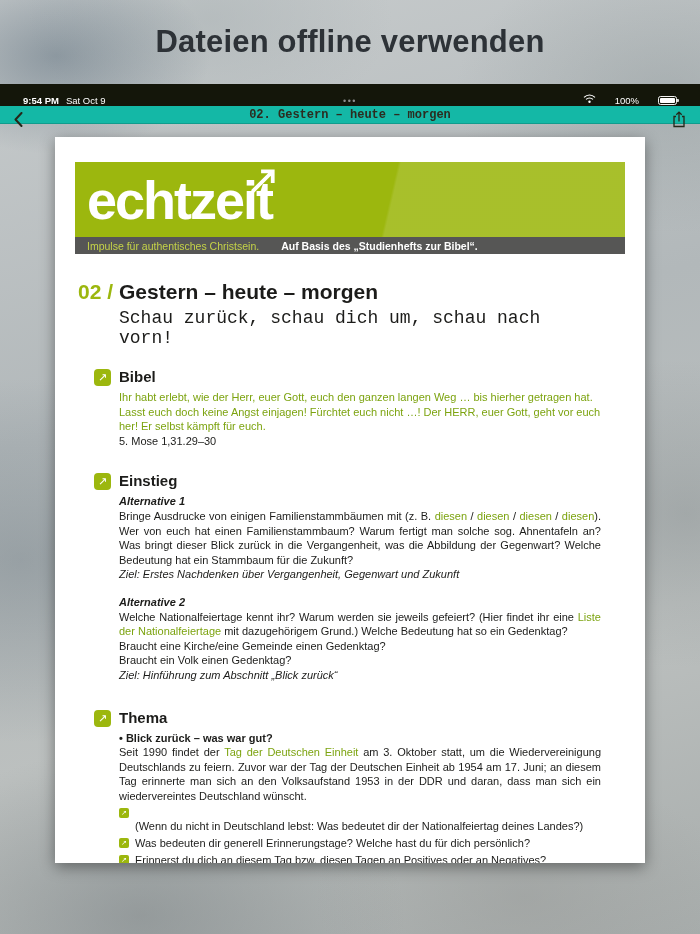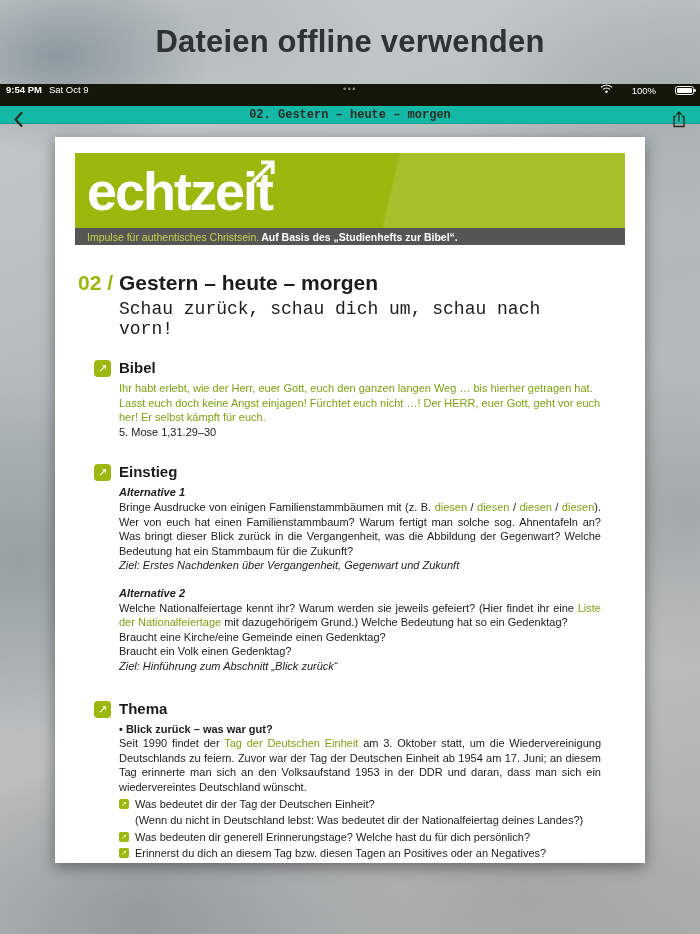--- a/index.html
+++ b/index.html
@@ -14,50 +14,50 @@
       radial-gradient(340px 260px at 3% 60%, rgba(96,110,120,.35), transparent 70%),
       radial-gradient(280px 220px at 98% 55%, rgba(120,128,130,.35), transparent 70%),
       radial-gradient(380px 240px at 20% 98%, rgba(104,112,116,.4), transparent 70%),
       radial-gradient(300px 180px at 75% 96%, rgba(150,152,150,.45), transparent 70%),
       linear-gradient(165deg, #c8cccd 0%, #b2b8ba 40%, #bcc0bf 70%, #a8adac 100%);
   }
   .hero { height:84px; display:flex; align-items:center; justify-content:center; }
   .hero-title { font-size:31px; font-weight:bold; color:#2d3237; letter-spacing:.2px; }
 
   .statusbar { position:relative; height:22px; background:#14160a; color:#fff;
-    display:flex; align-items:flex-start; padding:0 6px; font-size:9.5px; }
+    display:flex; align-items:flex-end; padding:0 23px; font-size:9.5px; }
   .sb-left { display:flex; gap:7px; position:relative; z-index:1; }
   .sb-time { font-weight:bold; }
   .sb-center { position:absolute; left:0; right:0; text-align:center; color:#8d8d8d;
     font-size:9px; letter-spacing:1.5px; }
   .sb-right { margin-left:auto; display:flex; align-items:center; gap:19px; position:relative; z-index:1; }
   .batt { width:19px; height:9px; border:1px solid rgba(255,255,255,.95); border-radius:2.5px; position:relative; }
   .batt::before { content:""; position:absolute; top:1px; left:1px; right:1px; bottom:1px; background:#fff; border-radius:1px; }
   .batt::after { content:""; position:absolute; right:-3px; top:2px; width:2px; height:3px;
     background:rgba(255,255,255,.85); border-radius:0 1px 1px 0; }
 
   .navbar { height:18px; background:#14b8a6; display:flex; align-items:center;
     position:relative; border-bottom:1px solid rgba(0,0,0,.15);font-family:Liberation Mono, monospace; }
   .back-btn, .share-btn { background:none; border:none; cursor:pointer; display:flex; align-items:center; }
   .back-btn { position:absolute; left:14px; top:0; height:30px; }
   .share-btn { position:absolute; right:14px; top:0; height:30px; }
   .nav-title { flex:1; text-align:center; font-size:12px; font-weight:bold; color:#2c2c20; }
 
   .page { width:590px; height:726px; margin:13px auto 8px; background:#ffffff; overflow:hidden;
-    box-shadow:0 4px 14px rgba(0,0,0,.4); padding-top:16px; }
+    box-shadow:0 4px 14px rgba(0,0,0,.4); padding-top:25px; }
 
   .banner { margin:0 20px; }
   .banner-green { height:75px; background:#9cb70e;
     background-image:linear-gradient(103deg, rgba(255,255,255,0) 57%, rgba(255,255,255,.12) 57.5%);
     display:flex; align-items:center; padding-left:12px; }
   .brand-wrap { position:relative; display:inline-block; }
   .brand { color:#fff; font-size:54px; font-weight:bold; letter-spacing:-2px; line-height:1; }
   .brand-arrow { position:absolute; right:-8px; top:-9px; }
   .banner-dark { height:17px; background:#565655; display:flex; align-items:center;
-    padding-left:12px; font-size:10.5px; gap:2px; white-space:nowrap; }
+    padding-left:12px; font-size:10.5px; gap:22px; white-space:nowrap; }
   .tag-green { color:#c5d348; }
   .tag-white { color:#ffffff; font-weight:bold; }
 
   .doc-heading { padding:26px 45px 0 23px; color:#1c1c1a; }
   .head-line { font-size:21px; font-weight:bold; }
   .head-num { color:#9cb70e; margin-right:6px; }
   .subtitle { font-size:18px; margin-left:41px; margin-top:4px;font-family:Liberation Mono, monospace; }
 
   .section { display:flex; padding:0 44px 0 39px; }
   .sec-bibel { margin-top:20px; }
@@ -189,21 +189,20 @@
     <div class="section sec-thema">
       <span class="sec-icon">↗</span>
       <div class="sec-body">
         <div class="sec-title">Thema</div>
         <div class="body-text bold">• Blick zurück – was war gut?</div>
         <div class="body-text just"><span>Seit 1990 findet der </span><span class="link">Tag der Deutschen Einheit</span><span> am 3. Oktober statt, um die Wiedervereinigung Deutschlands zu feiern. Zuvor war der Tag der Deutschen Einheit ab 1954 am 17. Juni; an diesem Tag erinnerte man sich an den Volksaufstand 1953 in der DDR und daran, dass man sich ein wiedervereintes Deutschland wünscht.</span></div>
 
         <div class="q-list">
           <div class="q-row">
             <span class="q-arrow">↗</span>
-            <span class="q-text">Was bedeutet dir der Tag der Deutschen Einheit?</span>
           </div>
           <div class="q-sub">(Wenn du nicht in Deutschland lebst: Was bedeutet dir der Nationalfeiertag deines Landes?)</div>
           <div class="q-row">
             <span class="q-arrow">↗</span>
             <span class="q-text">Was bedeuten dir generell Erinnerungstage? Welche hast du für dich persönlich?</span>
           </div>
           <div class="q-row">
             <span class="q-arrow">↗</span>
             <span class="q-text">Erinnerst du dich an diesem Tag bzw. diesen Tagen an Positives oder an Negatives?</span>
           </div>

